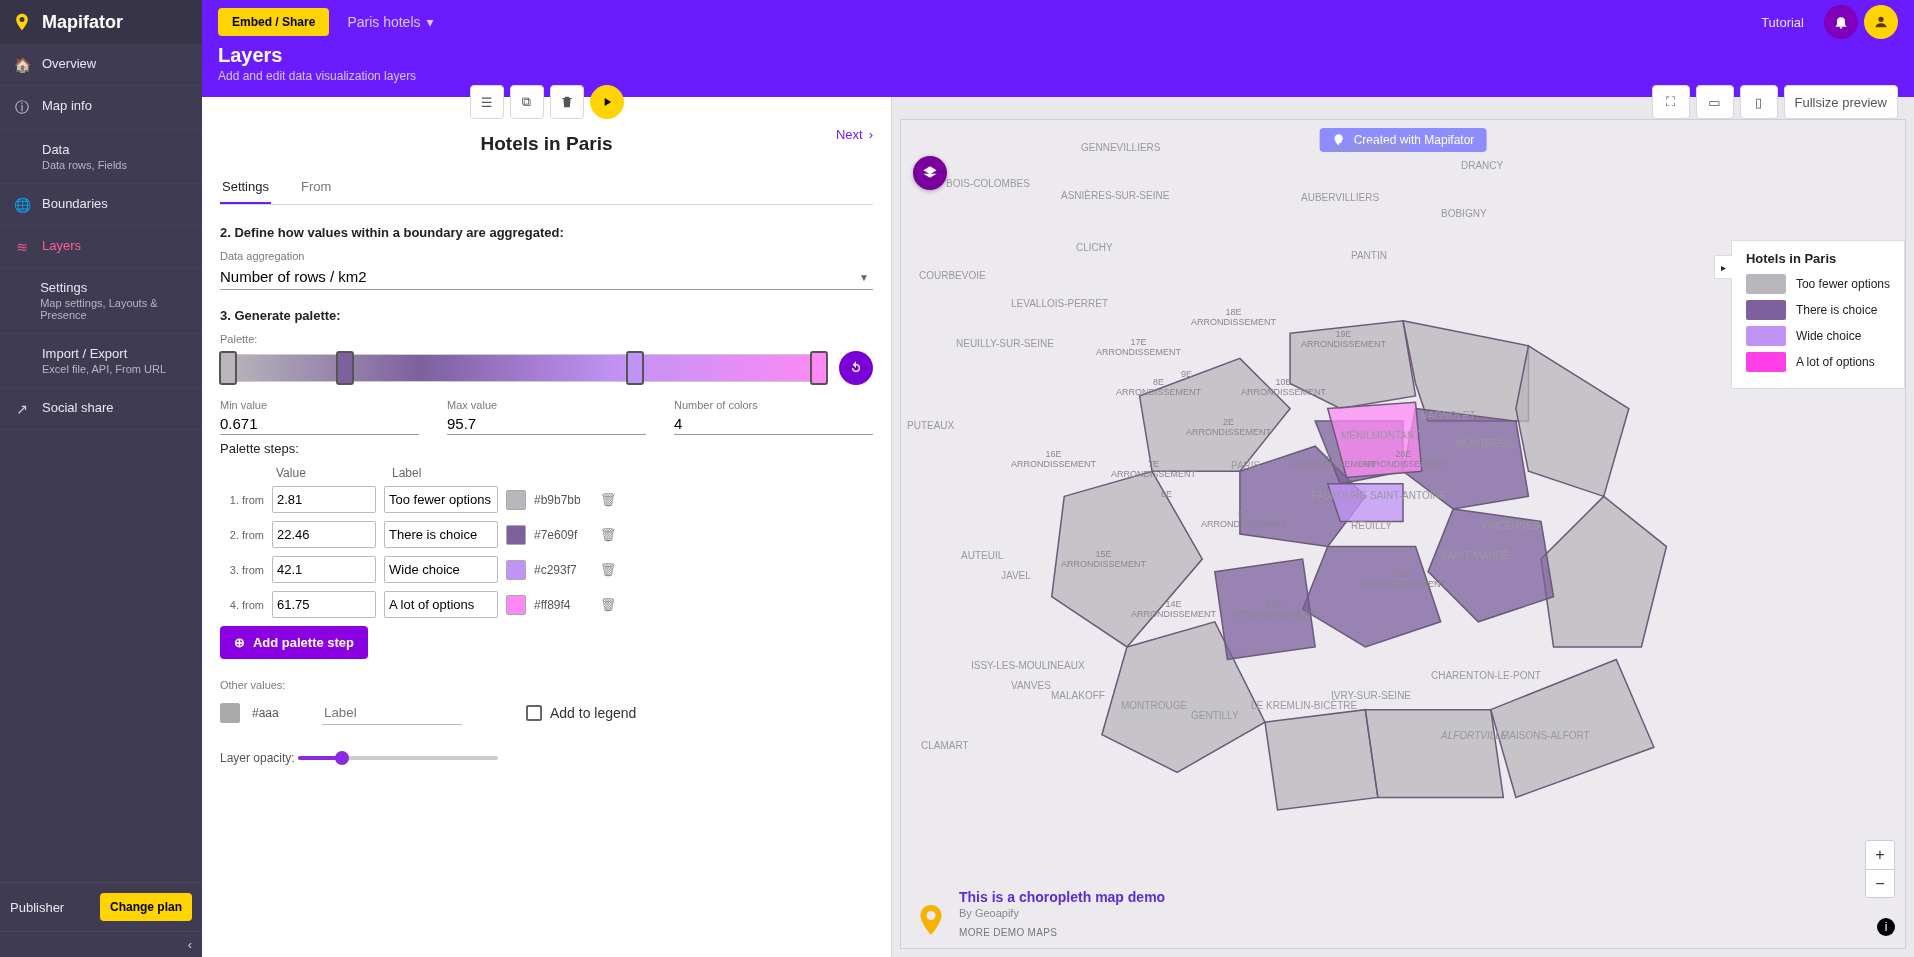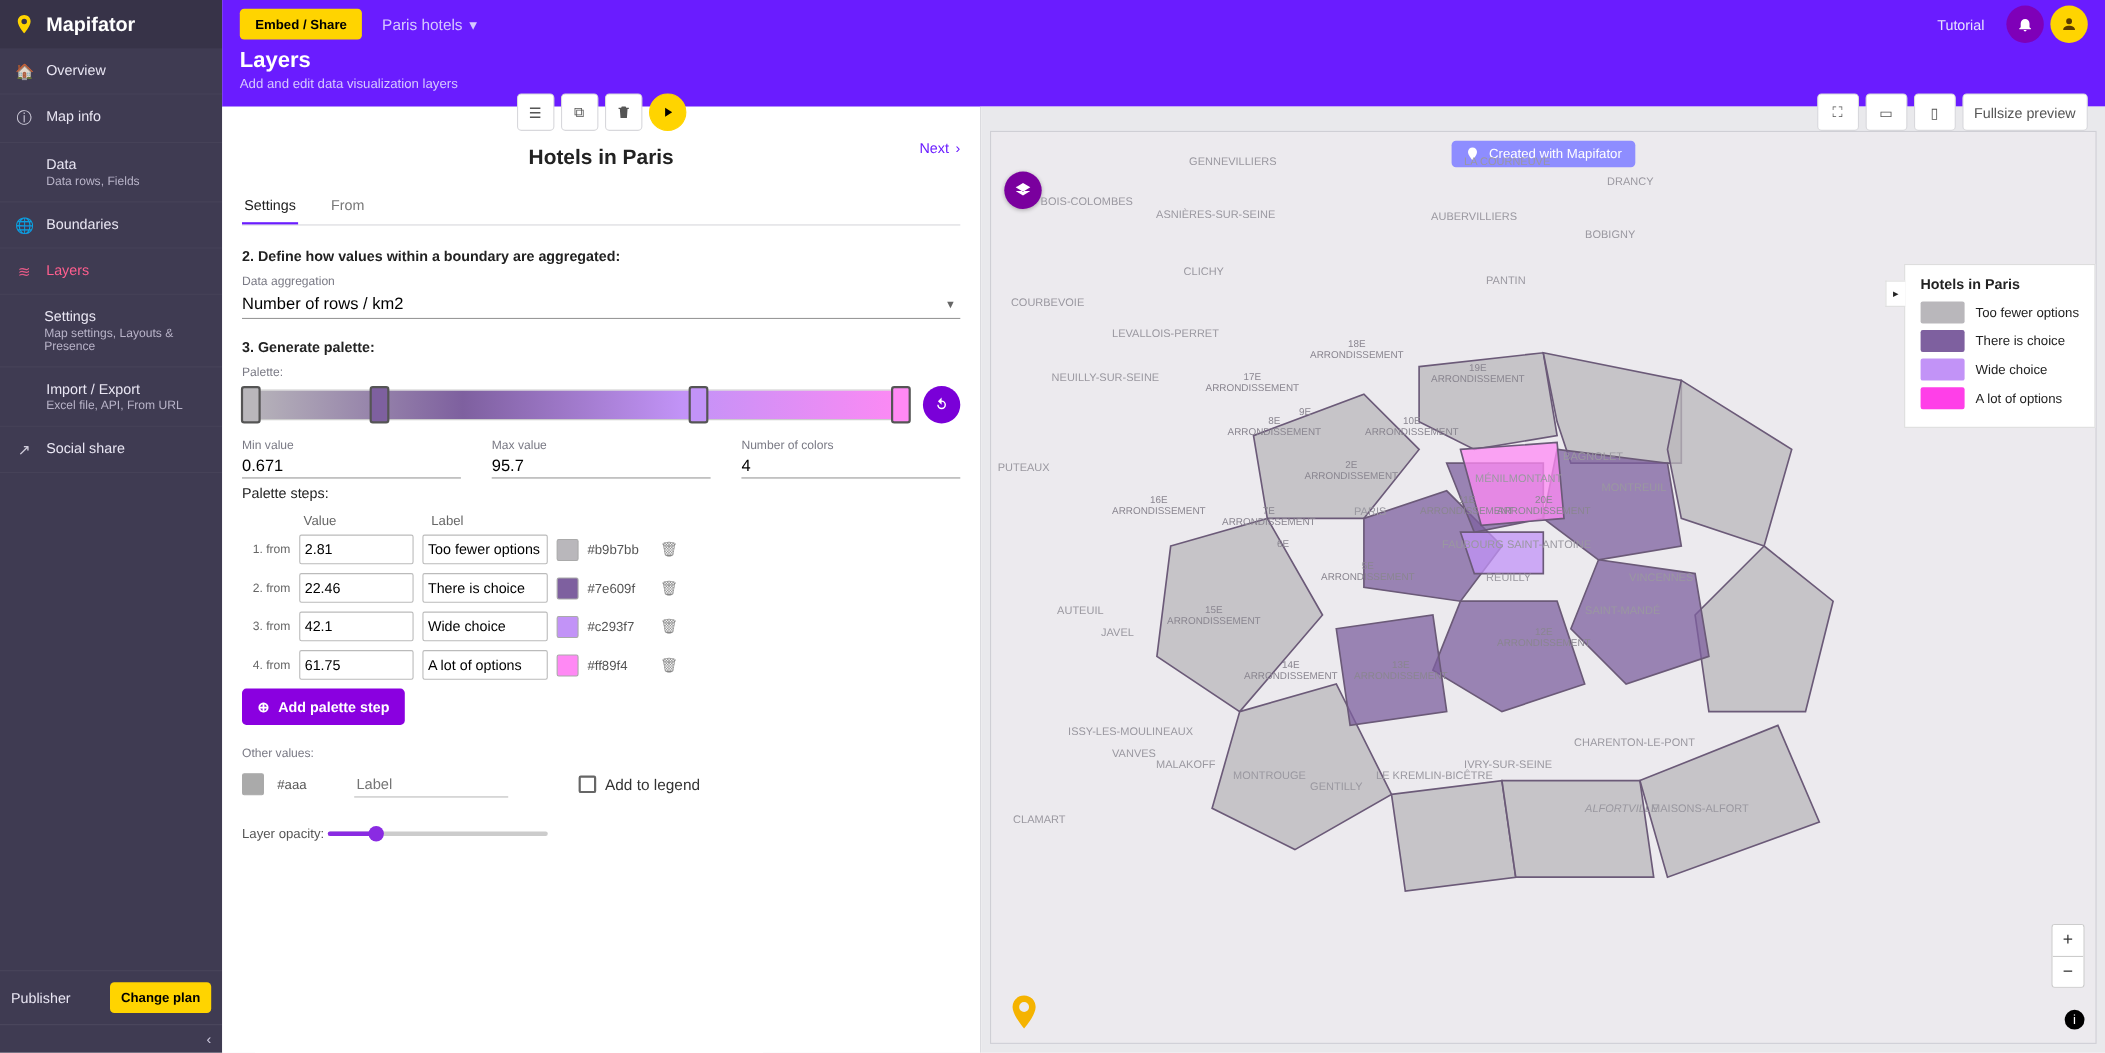--- a/index.html
+++ b/index.html
@@ -403,21 +403,21 @@
           <polygon fill="#c293f7" points="270,290 330,290 330,320 280,320"></polygon>
           <polygon fill="#ff89f4" points="270,230 340,225 345,280 285,285"></polygon>
         </g>
       </svg>
 
       <div id="places">
           <span class="place" style="left: 180px; top: 22px;">GENNEVILLIERS</span>
           <span class="place" style="left: 430px; top: 22px;">LA COURNEUVE</span>
           <span class="place" style="left: 560px; top: 40px;">DRANCY</span>
           <span class="place" style="left: 45px; top: 58px;">BOIS-COLOMBES</span>
-          <span class="place" style="left: 150px; top: 70px;">ASNIÈRES-SUR-SEINE</span>
+          <span class="place" style="left: 160px; top: 70px;">ASNIÈRES-SUR-SEINE</span>
           <span class="place" style="left: 400px; top: 72px;">AUBERVILLIERS</span>
           <span class="place" style="left: 540px; top: 88px;">BOBIGNY</span>
           <span class="place" style="left: 175px; top: 122px;">CLICHY</span>
           <span class="place" style="left: 450px; top: 130px;">PANTIN</span>
           <span class="place" style="left: 18px; top: 150px;">COURBEVOIE</span>
           <span class="place" style="left: 110px; top: 178px;">LEVALLOIS-PERRET</span>
           <span class="place" style="left: 55px; top: 218px;">NEUILLY-SUR-SEINE</span>
           <span class="place" style="left: 520px; top: 290px;">BAGNOLET</span>
           <span class="place" style="left: 555px; top: 318px;">MONTREUIL</span>
           <span class="place" style="left: 6px; top: 300px;">PUTEAUX</span>
@@ -485,17 +485,22 @@
       <div class="zoom">
         <button>+</button>
         <button>−</button>
       </div>
       <div class="info-badge">i</div>
 
       <div class="attribution">
         <svg class="attr-pin" viewBox="0 0 24 24">
             <path fill="#f5b300" d="M12 2C8 2 5 5 5 9c0 5 7 13 7 13s7-8 7-13c0-4-3-7-7-7zm0 10a3 3 0 110-6 3 3 0 010 6z"></path>
           </svg>
+        <div class="attr-text">
+          <div class="t1">This is a choropleth map demo</div>
+          <div class="t2">By Geoapify</div>
+          <div class="t3">MORE DEMO MAPS</div>
+        </div>
       </div>
     </div>
   </div>
 
 </div>
 
 </body></html>

